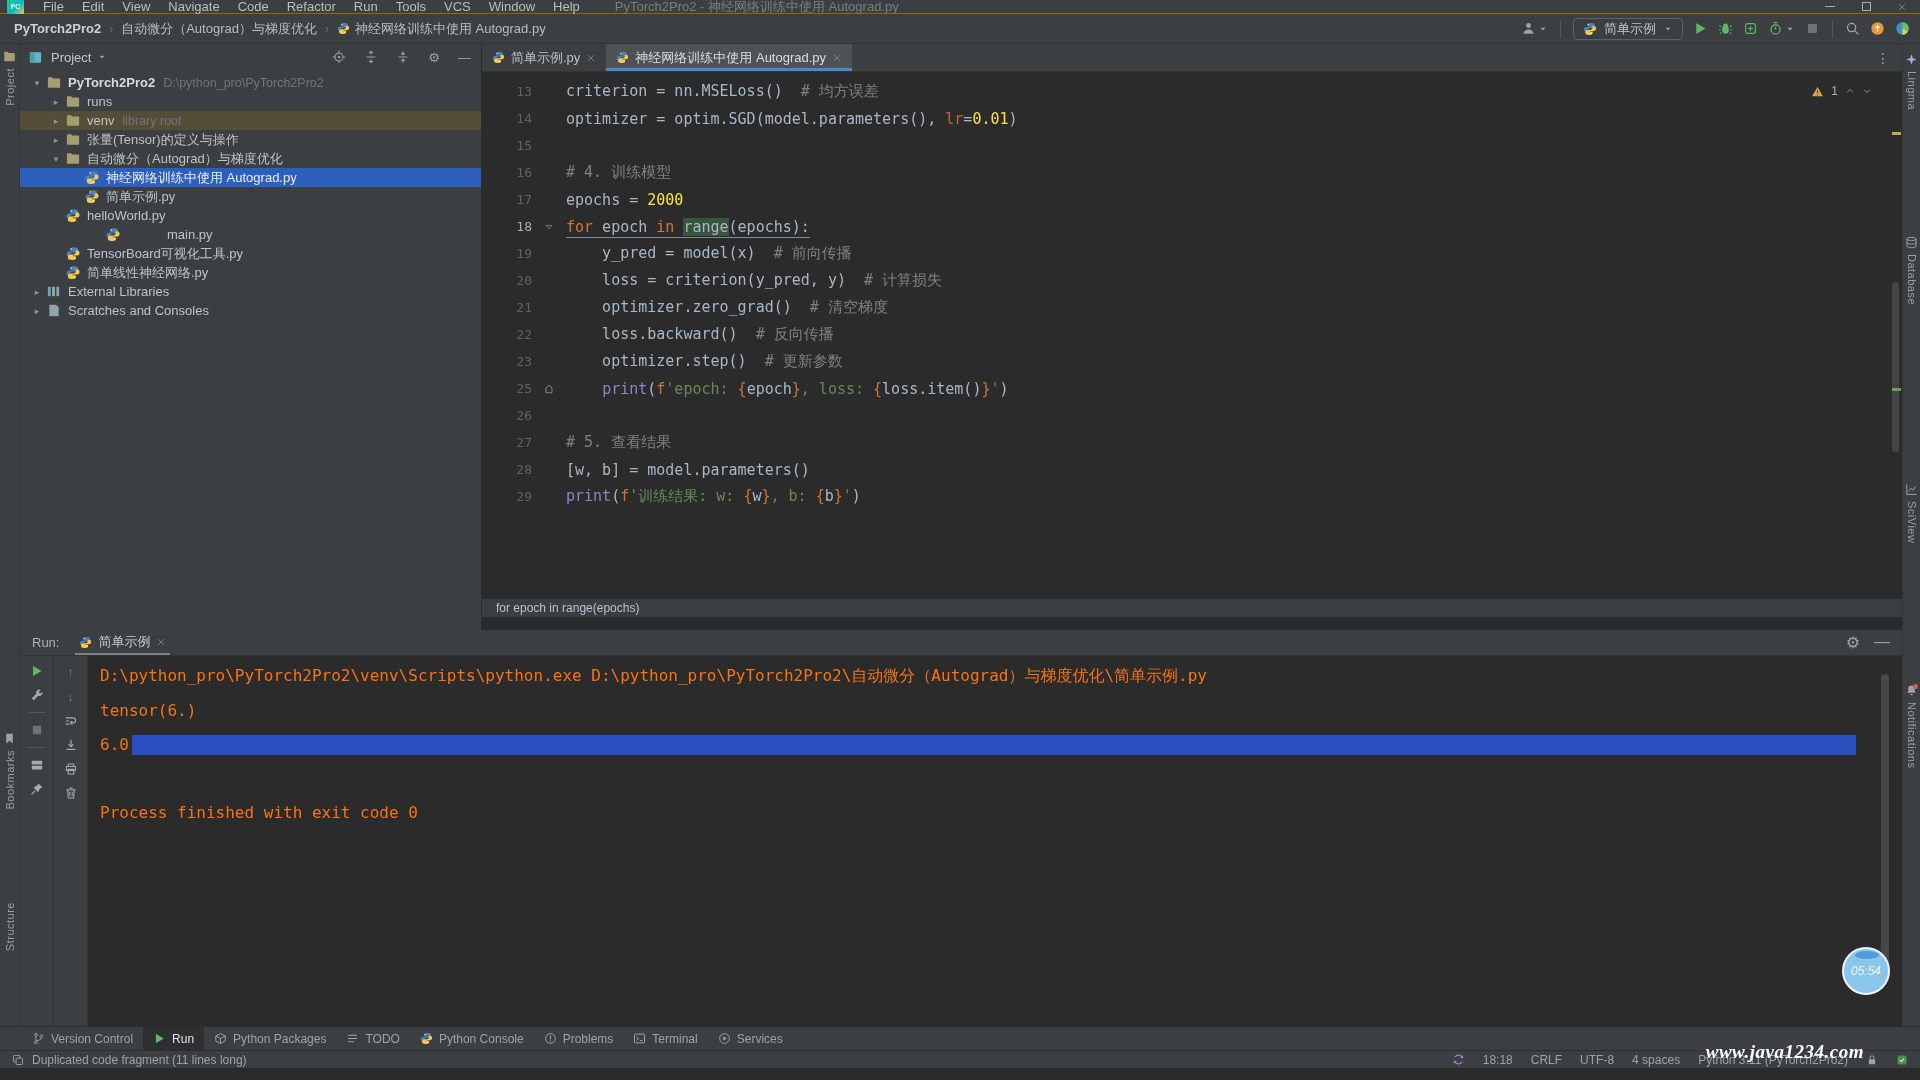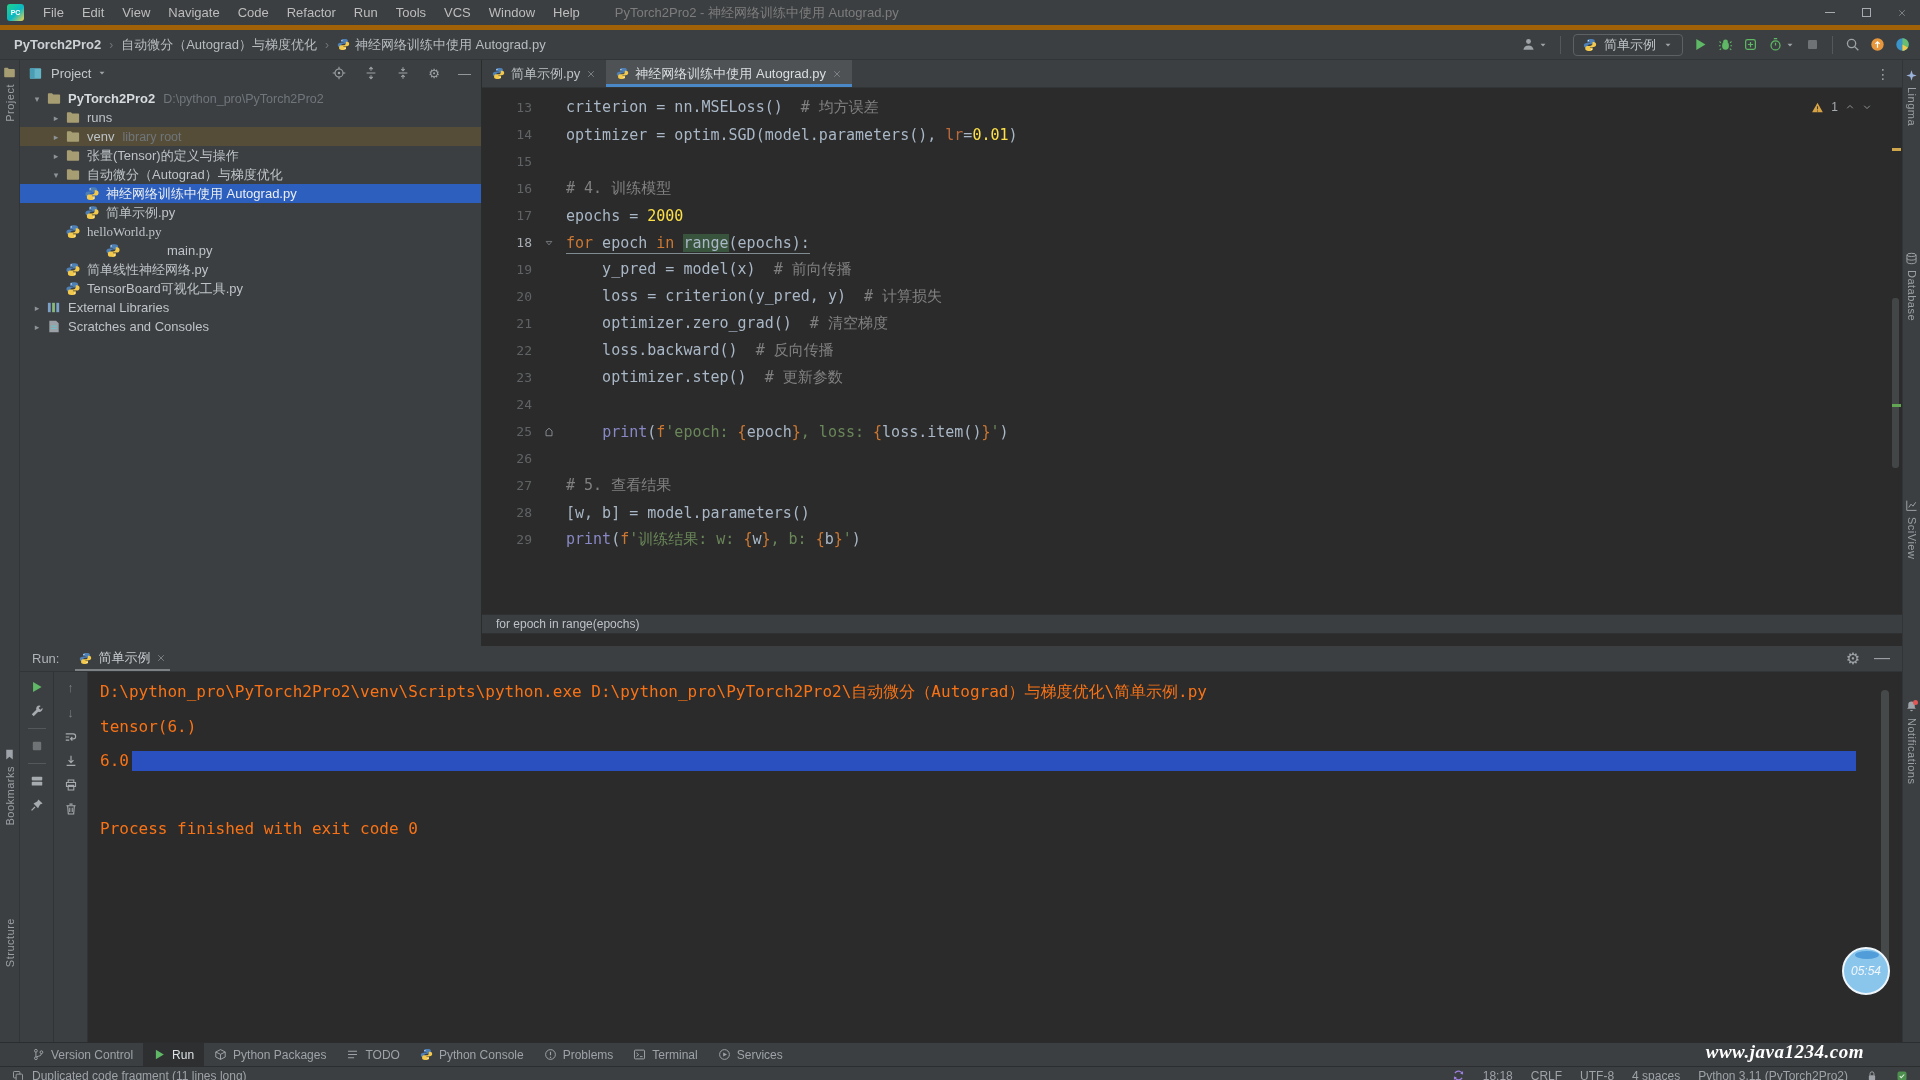--- a/index.html
+++ b/index.html
@@ -3,21 +3,21 @@
 <meta charset="utf-8">
 <style>
   * { box-sizing: border-box; margin: 0; padding: 0; }
   html,body { width:1920px; height:1080px; overflow:hidden; }
   body { background:#2b2b2b; font-family:"Liberation Sans","DejaVu Sans",sans-serif; color:#bbb; position:relative; }
   .ic { display:inline-flex; align-items:center; justify-content:center; flex:none; }
   .i10{width:10px;height:10px}.i12{width:12px;height:12px}.i13{width:13px;height:13px}
   .i14{width:14px;height:14px}.i15{width:15px;height:15px}
 
   
-  .titlebar{height:30px;background:#3c3f41;display:flex;align-items:center;border-bottom:5px solid #a16207;justify-content:flex-end;}
+  .titlebar{height:14px;background:#3c3f41;display:flex;align-items:center;border-bottom:1px solid #a16207;justify-content:flex-end;}
   .logo{width:17px;height:17px;border-radius:3px;margin:0 10px 0 7px;flex:none;
         background:linear-gradient(135deg,#1fd38a,#0ab7c5 55%,#f7d44a);
         display:flex;align-items:center;justify-content:center;font-size:7px;font-weight:bold;color:#fff;}
   #menu{display:flex;align-items:center;}
   .menu-item{padding:0 9px;font-size:13px;color:#bdbdbd;}
   .win-title{margin-left:26px;color:#7d7d7d;font-size:13px;}
   .win-controls{margin-left:auto;display:flex;align-items:center;}
   .win-btn{width:36px;height:26px;display:flex;align-items:center;justify-content:center;color:#a6abb0;}
   .minbar{width:10px;height:0;border-top:1.5px solid #a6abb0;display:inline-block;}
   .maxbox{width:9px;height:9px;border:1.2px solid #a6abb0;display:inline-block;}
@@ -393,21 +393,21 @@
               <span class="ic tico">
                 <svg viewBox="0 0 16 16" width="100%" height="100%" fill="none">
                   <path fill="#4e7fb5" d="M7.9 1.2c-1.9 0-3 .8-3 2.1v1.9h3.2v.6H3.9C2.2 5.8 1 7 1 8.6c0 1.7 1.1 2.8 2.8 2.8h1.3V9.6c0-1.5 1.2-2.6 2.7-2.6h3.3c1.3 0 2.3-1 2.3-2.3V3.3c0-1.3-1.6-2.1-3.3-2.1z"></path>
                   <circle fill="#fff" cx="6.1" cy="3.1" r=".7"></circle>
                   <path fill="#f2c94c" d="M8.1 14.8c1.9 0 3-.8 3-2.1v-1.9H7.9v-.6h4.2c1.7 0 2.9-1.2 2.9-2.8 0-1.7-1.1-2.8-2.8-2.8h-1.3v1.8c0 1.5-1.2 2.6-2.7 2.6H4.9c-1.3 0-2.3 1-2.3 2.3v1.4c0 1.3 1.6 2.1 3.3 2.1z"></path>
                   <circle fill="#fff" cx="9.9" cy="12.9" r=".7"></circle>
                 </svg>
               </span>
               <span class="tlabel">简单示例.py</span>
             </div>
-            <div class="trow" style="padding-left: 27px; font-family: Liberation Serif, serif;">
+            <div class="trow" style="padding-left: 27px;">
               <span class="chev"></span>
               <span class="ic tico">
                 <svg viewBox="0 0 16 16" width="100%" height="100%" fill="none">
                   <path fill="#4e7fb5" d="M7.9 1.2c-1.9 0-3 .8-3 2.1v1.9h3.2v.6H3.9C2.2 5.8 1 7 1 8.6c0 1.7 1.1 2.8 2.8 2.8h1.3V9.6c0-1.5 1.2-2.6 2.7-2.6h3.3c1.3 0 2.3-1 2.3-2.3V3.3c0-1.3-1.6-2.1-3.3-2.1z"></path>
                   <circle fill="#fff" cx="6.1" cy="3.1" r=".7"></circle>
                   <path fill="#f2c94c" d="M8.1 14.8c1.9 0 3-.8 3-2.1v-1.9H7.9v-.6h4.2c1.7 0 2.9-1.2 2.9-2.8 0-1.7-1.1-2.8-2.8-2.8h-1.3v1.8c0 1.5-1.2 2.6-2.7 2.6H4.9c-1.3 0-2.3 1-2.3 2.3v1.4c0 1.3 1.6 2.1 3.3 2.1z"></path>
                   <circle fill="#fff" cx="9.9" cy="12.9" r=".7"></circle>
                 </svg>
               </span>
               <span class="tlabel">helloWorld.py</span>
@@ -427,33 +427,33 @@
             <div class="trow" style="padding-left: 27px;">
               <span class="chev"></span>
               <span class="ic tico">
                 <svg viewBox="0 0 16 16" width="100%" height="100%" fill="none">
                   <path fill="#4e7fb5" d="M7.9 1.2c-1.9 0-3 .8-3 2.1v1.9h3.2v.6H3.9C2.2 5.8 1 7 1 8.6c0 1.7 1.1 2.8 2.8 2.8h1.3V9.6c0-1.5 1.2-2.6 2.7-2.6h3.3c1.3 0 2.3-1 2.3-2.3V3.3c0-1.3-1.6-2.1-3.3-2.1z"></path>
                   <circle fill="#fff" cx="6.1" cy="3.1" r=".7"></circle>
                   <path fill="#f2c94c" d="M8.1 14.8c1.9 0 3-.8 3-2.1v-1.9H7.9v-.6h4.2c1.7 0 2.9-1.2 2.9-2.8 0-1.7-1.1-2.8-2.8-2.8h-1.3v1.8c0 1.5-1.2 2.6-2.7 2.6H4.9c-1.3 0-2.3 1-2.3 2.3v1.4c0 1.3 1.6 2.1 3.3 2.1z"></path>
                   <circle fill="#fff" cx="9.9" cy="12.9" r=".7"></circle>
                 </svg>
               </span>
-              <span class="tlabel">简单线性神经网络.py</span>
+              <span class="tlabel">TensorBoard可视化工具.py</span>
             </div>
             <div class="trow" style="padding-left: 27px;">
               <span class="chev"></span>
               <span class="ic tico">
                 <svg viewBox="0 0 16 16" width="100%" height="100%" fill="none">
                   <path fill="#4e7fb5" d="M7.9 1.2c-1.9 0-3 .8-3 2.1v1.9h3.2v.6H3.9C2.2 5.8 1 7 1 8.6c0 1.7 1.1 2.8 2.8 2.8h1.3V9.6c0-1.5 1.2-2.6 2.7-2.6h3.3c1.3 0 2.3-1 2.3-2.3V3.3c0-1.3-1.6-2.1-3.3-2.1z"></path>
                   <circle fill="#fff" cx="6.1" cy="3.1" r=".7"></circle>
                   <path fill="#f2c94c" d="M8.1 14.8c1.9 0 3-.8 3-2.1v-1.9H7.9v-.6h4.2c1.7 0 2.9-1.2 2.9-2.8 0-1.7-1.1-2.8-2.8-2.8h-1.3v1.8c0 1.5-1.2 2.6-2.7 2.6H4.9c-1.3 0-2.3 1-2.3 2.3v1.4c0 1.3 1.6 2.1 3.3 2.1z"></path>
                   <circle fill="#fff" cx="9.9" cy="12.9" r=".7"></circle>
                 </svg>
               </span>
-              <span class="tlabel">TensorBoard可视化工具.py</span>
+              <span class="tlabel">简单线性神经网络.py</span>
             </div>
             <div class="trow" style="padding-left: 8px;">
               <span class="chev">▸</span>
               <span class="ic tico">
                 <svg viewBox="0 0 16 16" width="100%" height="100%" fill="none">
                   <rect x="1.5" y="3" width="3" height="10" fill="#7ca1c8"></rect>
                   <rect x="6" y="3" width="3" height="10" fill="#86b97a"></rect>
                   <rect x="10.5" y="3" width="3" height="10" fill="#7ca1c8"></rect>
                 </svg>
               </span>
@@ -584,25 +584,20 @@
             </div>
             <div class="crow">
               <span class="ln">22</span>
               <span class="fold"></span>
               <span class="ccode"><span>    loss.backward()</span><span class="sc">  # 反向传播</span></span>
             </div>
             <div class="crow">
               <span class="ln">23</span>
               <span class="fold"></span>
               <span class="ccode"><span>    optimizer.step()</span><span class="sc">  # 更新参数</span></span>
-            </div>
-            <div class="crow">
-              <span class="ln">24</span>
-              <span class="fold"></span>
-              <span class="ccode"></span>
             </div>
             <div class="crow">
               <span class="ln">25</span>
               <span class="fold">
                 <span class="ic i12">
                   <svg viewBox="0 0 16 16" width="100%" height="100%" fill="none">
                     <path stroke="#8d9499" stroke-width="1.2" d="M4 13V6.5L8 3l4 3.5V13z"></path>
                   </svg>
                 </span>
               </span>

